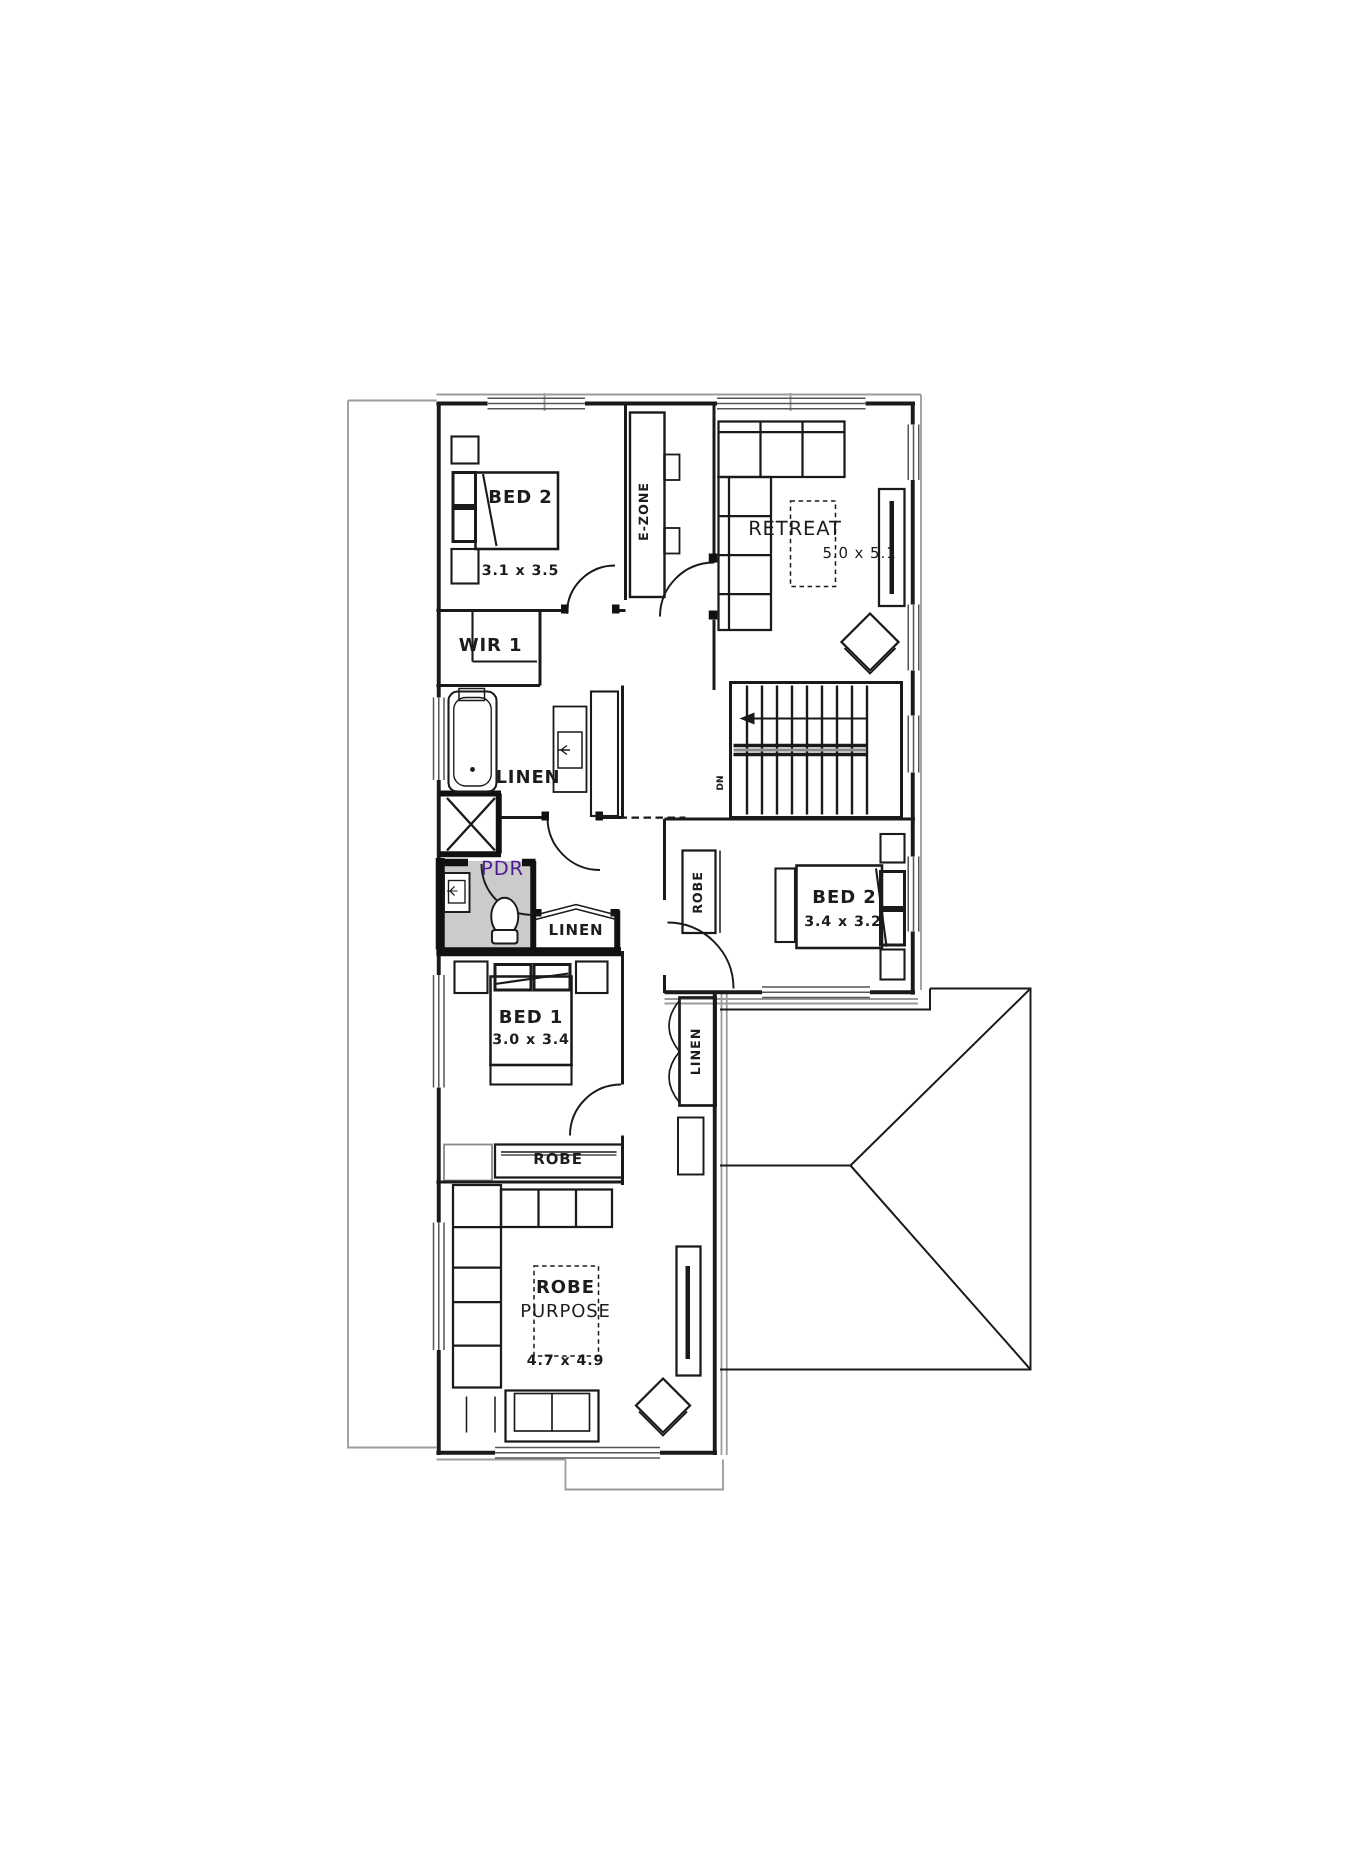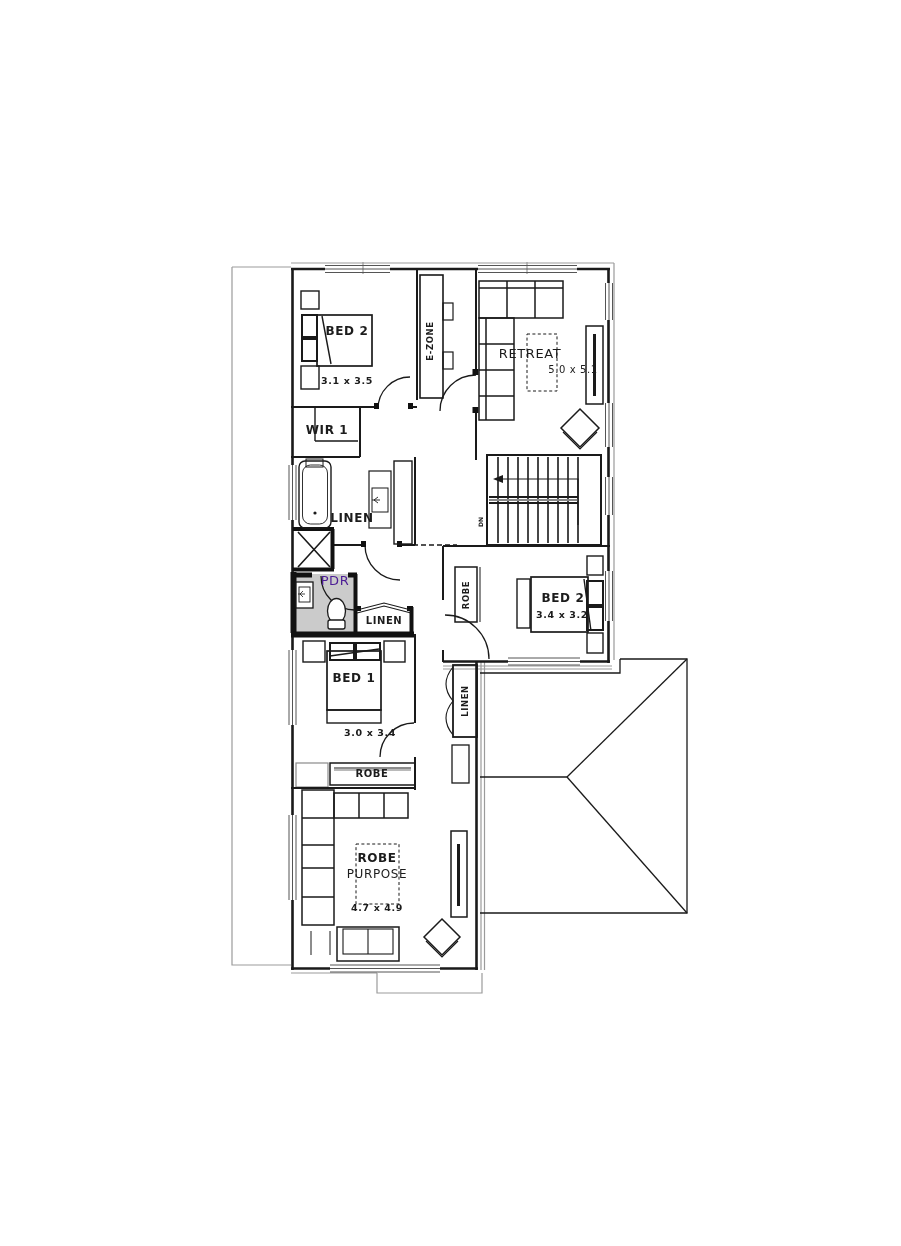--- a/index.html
+++ b/index.html
@@ -221,21 +221,21 @@
   <div class="lbl s13" style="left:530px;top:353px;">RETREAT</div>
   <div class="lbl s10" style="left:542px;top:370px;margin-left:31px;">5.0 x 5.1</div>
 
   <div class="lbl b s12" style="left:352px;top:518px;">LINEN</div>
 
   <div class="lbl s13" style="left:335px;top:580px;color:#4c1d95;">PDR</div>
 
   <div class="lbl b s10" style="left:384px;top:621px;">LINEN</div>
 
   <div class="lbl b s12" style="left:354px;top:678px;">BED 1</div>
-  <div class="lbl b s9" style="left:370px;top:694px;margin-top:39px;">3.0 x 3.4</div>
+  <div class="lbl b s9" style="left:354px;top:694px;">3.0 x 3.4</div>
 
   <div class="lbl b s10" style="left:372px;top:774px;">ROBE</div>
 
   <div class="lbl b s12" style="left:563px;top:598px;">BED 2</div>
   <div class="lbl b s9" style="left:562px;top:615px;">3.4 x 3.2</div>
 
   <div class="lbl b v s8" style="left:466px;top:595px;">ROBE</div>
 
   <div class="lbl b v s8" style="left:465px;top:701px;">LINEN</div>
 

